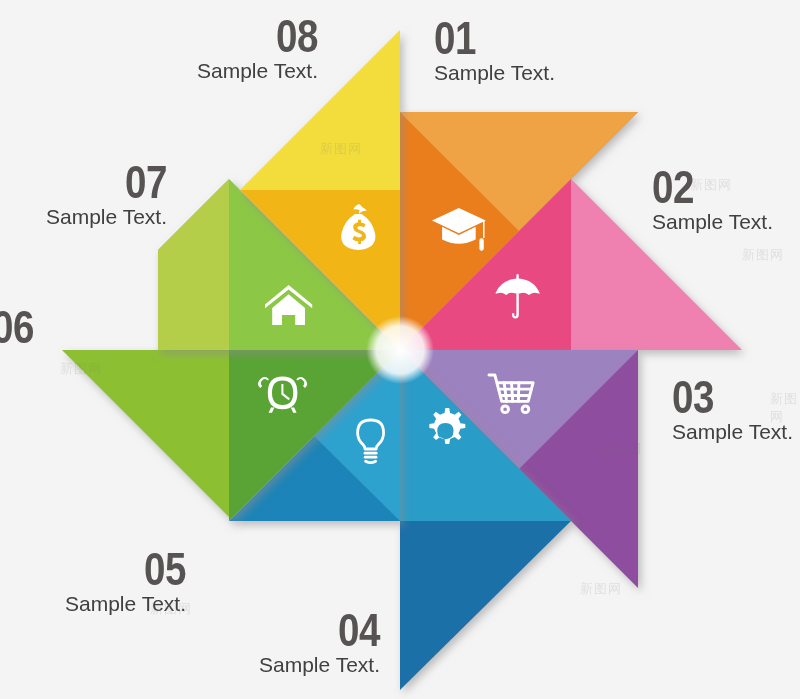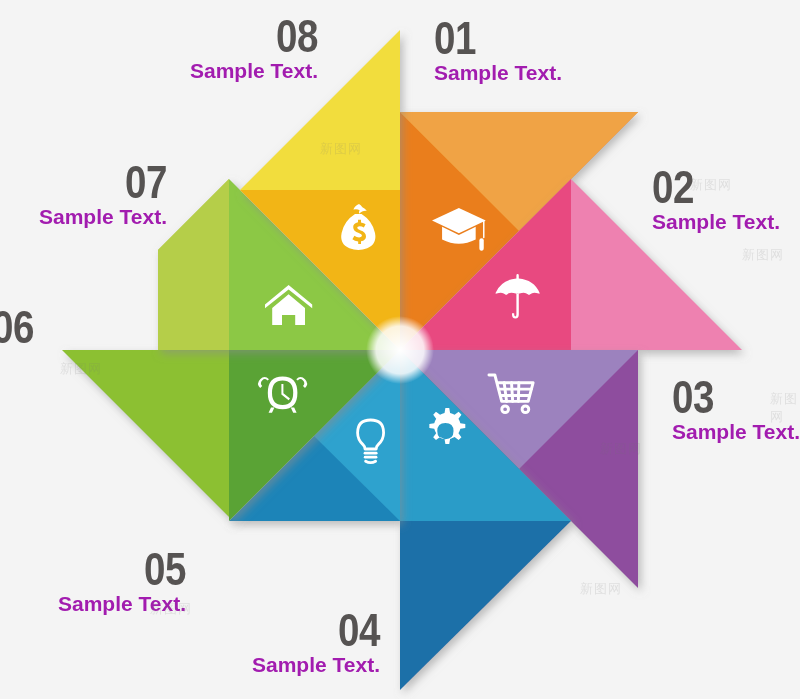--- a/index.html
+++ b/index.html
@@ -21,22 +21,22 @@
     line-height:47px;
     letter-spacing:-0.5px;
     transform:scaleX(0.82);
     display:block;
     color:#565352;
   }
   .lbl .txt{
     font-size:21px;
     line-height:24px;
     display:block;
-    color:#a21caf;
-    font-weight:700;
+    color:#404040;
+    font-weight:400;
   }
   .al-l .num,.al-l .txt{text-align:left;transform-origin:left center;}
   .al-r .num,.al-r .txt{text-align:right;transform-origin:right center;}
 
   
   #lab01{left:434px;top:14px;}
   #lab02{left:652px;top:163px;}
   #lab03{left:652px;top:373px;margin-left:20px;}
   #lab04{left:148px;top:606px;width:232px;}
   #lab05{left:0px;top:545px;width:164px;margin-left:22px;}

